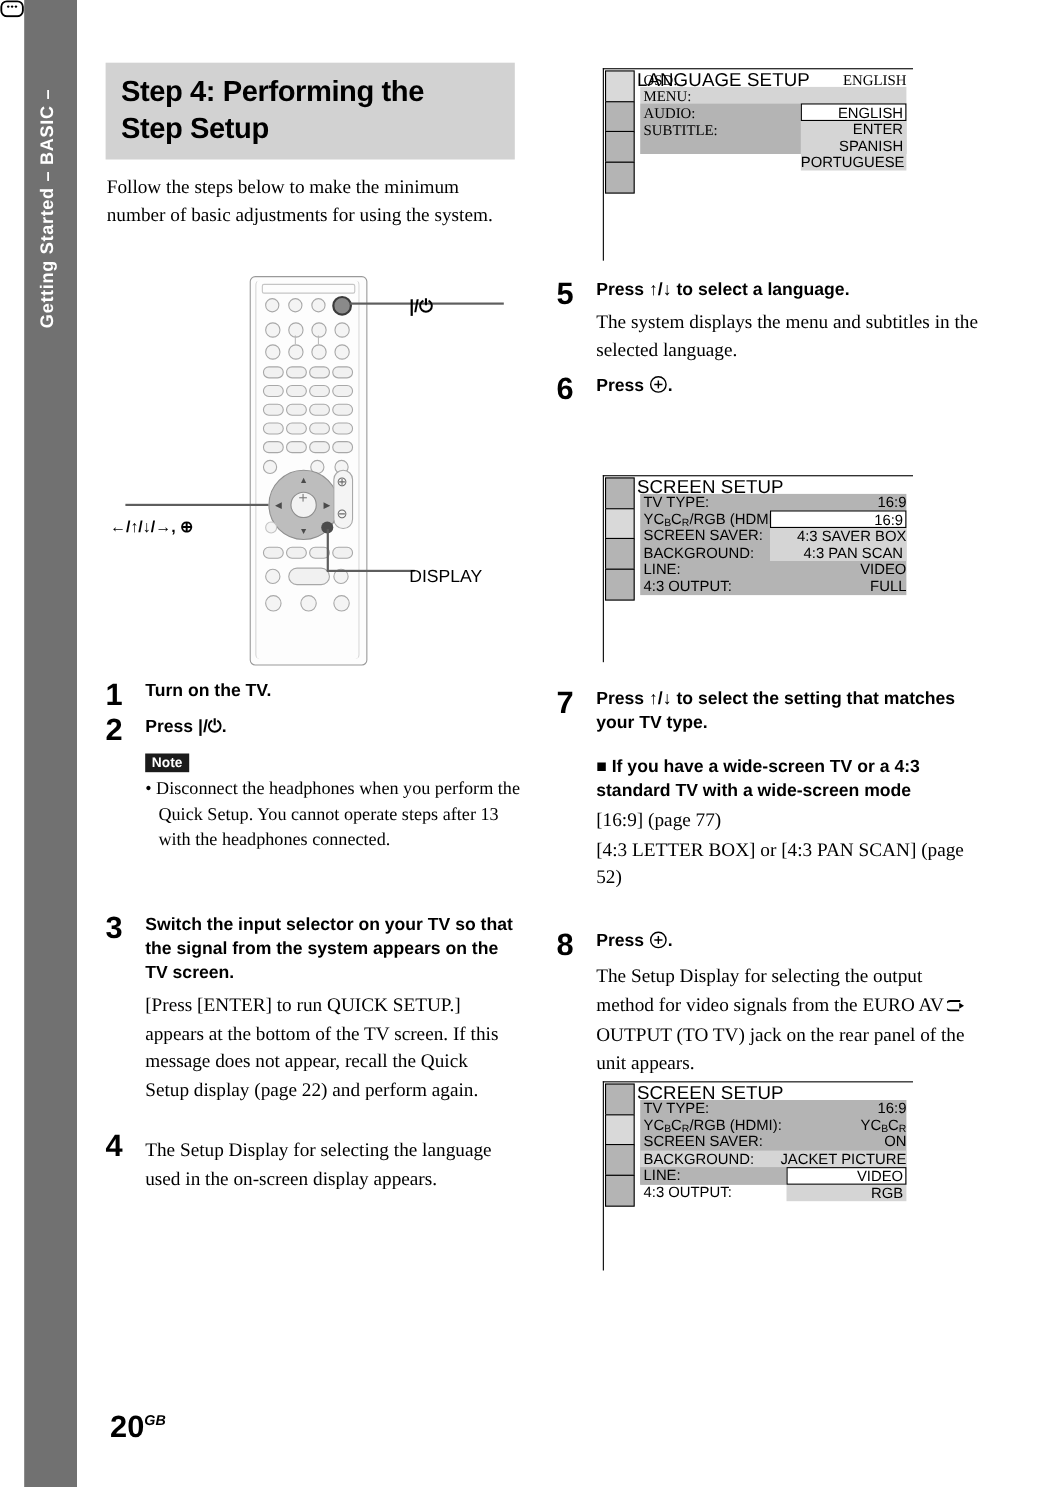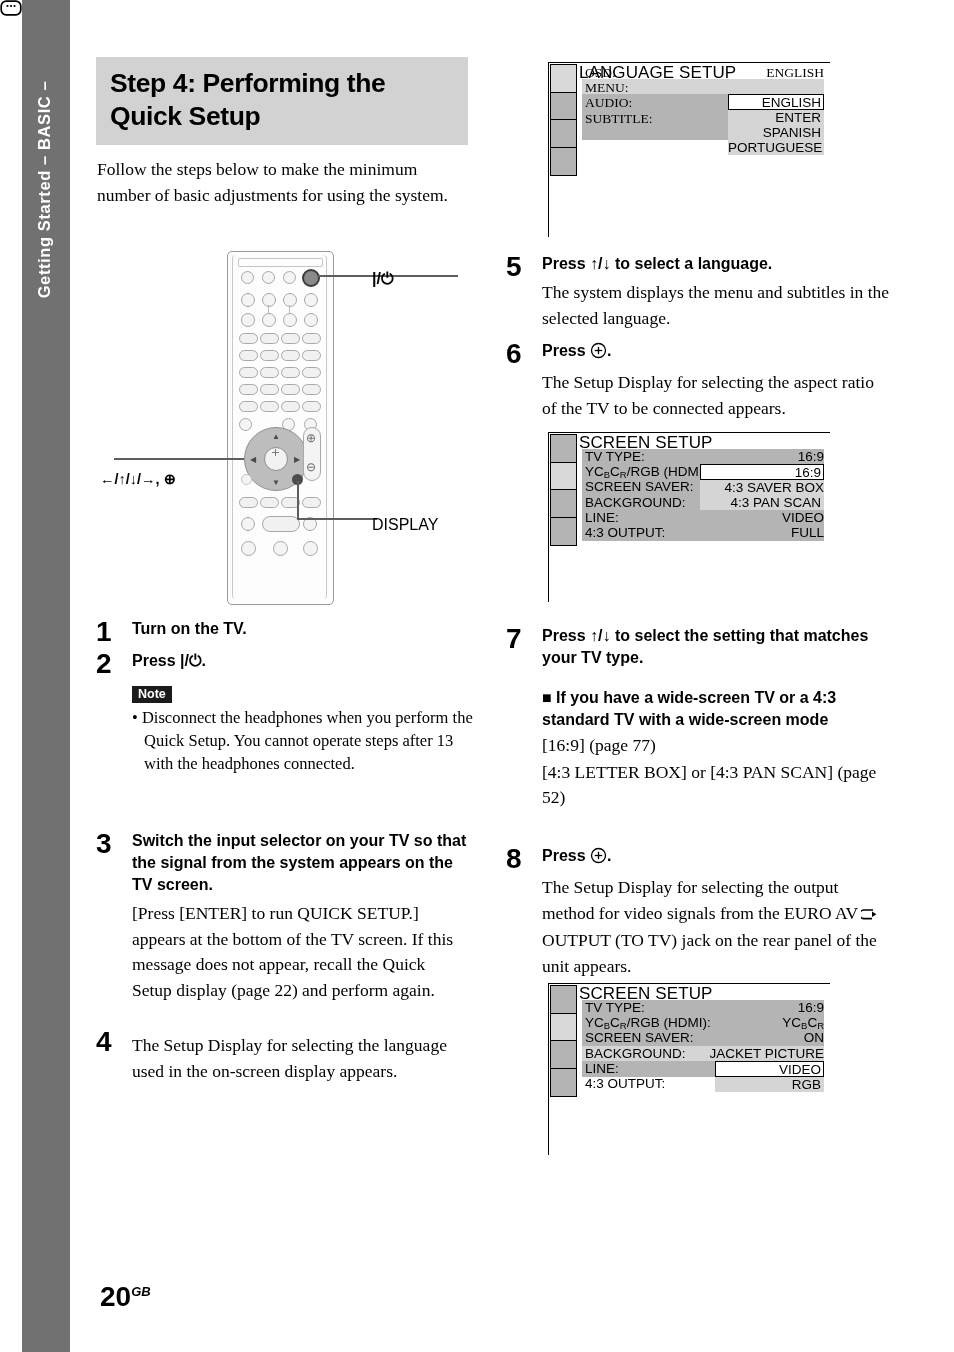--- a/index.html
+++ b/index.html
@@ -178,21 +178,21 @@
 </head>
 <body>
 
 <div id="page">
 
   <div id="sidebar">
     <div id="sidebar-label">Getting Started – BASIC –</div>
   </div>
 
   <div id="heading">
-    <h1><span>Step 4: Performing the</span><br><span>Quick Setup</span></h1>
+    <h1><span>Step 4: Performing the</span><br><span>Step Setup</span></h1>
   </div>
 
   <div id="intro">Follow the steps below to make the minimum number of basic adjustments for using the system.</div>
 
   <div id="remote-fig">
 
     <div class="remote-body"></div>
     <div class="remote-inner"></div>
 
     <div style="position:absolute;left:142px;top:13px;width:83px;height:7px;border:1.2px solid #c5c5c5;border-radius:2px;"></div>
@@ -380,21 +380,20 @@
       <p class="step-title">
         <span>Press</span>
         <span style="display:inline-block;vertical-align:-3px;">
           <svg width="17" height="17" viewBox="0 0 17 17" aria-hidden="true">
             <circle cx="8.5" cy="8.5" r="7" fill="#fff" stroke="#000" stroke-width="1.3"></circle>
             <line x1="4.8" y1="8.5" x2="12.2" y2="8.5" stroke="#000" stroke-width="1.3"></line>
             <line x1="8.5" y1="4.8" x2="8.5" y2="12.2" stroke="#000" stroke-width="1.3"></line>
           </svg>
         </span><span>.</span>
       </p>
-      <p class="step-text" style="margin-top:5px;">The Setup Display for selecting the aspect ratio of the TV to be connected appears.</p>
     </div>
   </div>
 
   <div class="osd" style="left:548px;top:432px;width:296px;height:170px;">
     <div class="osd-frame" style="width:282px;height:170px;"></div>
 
     <div class="osd-tabs">
       <div class="osd-tab"></div>
       <div class="osd-tab sel"></div>
       <div class="osd-tab"></div>

